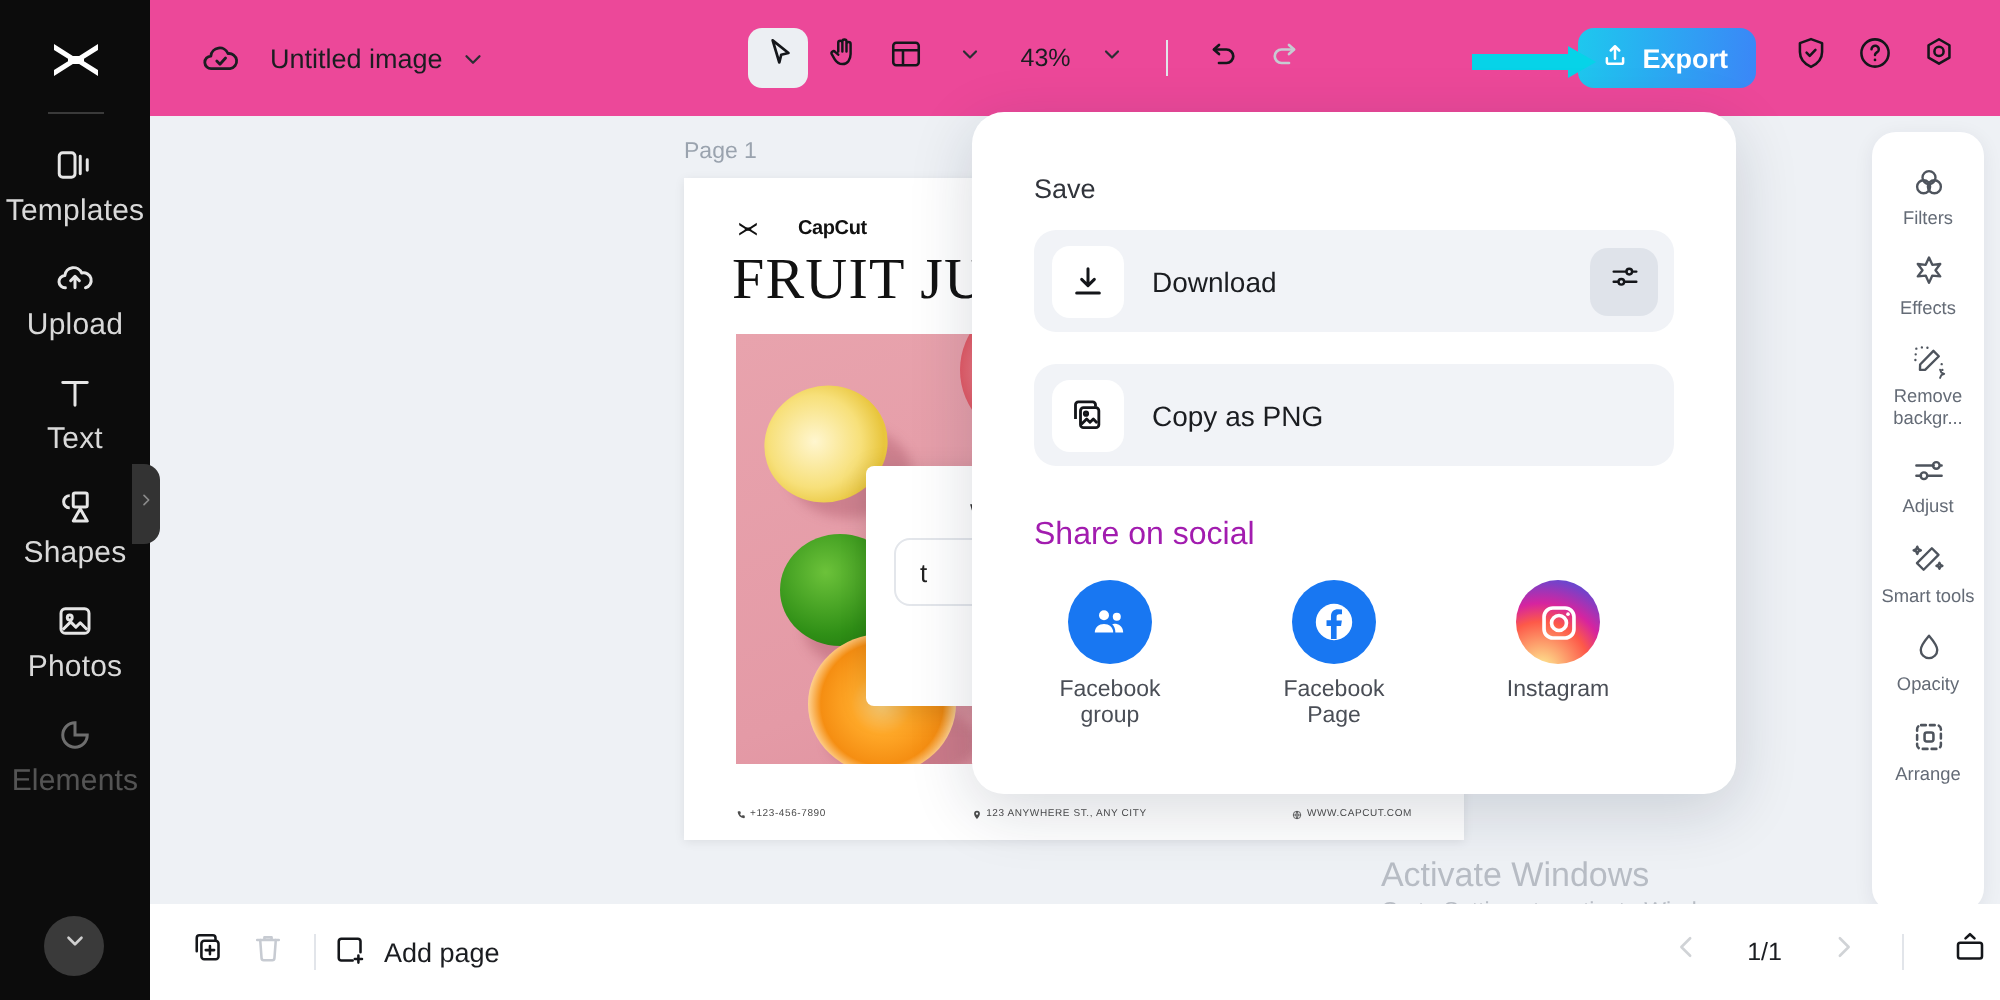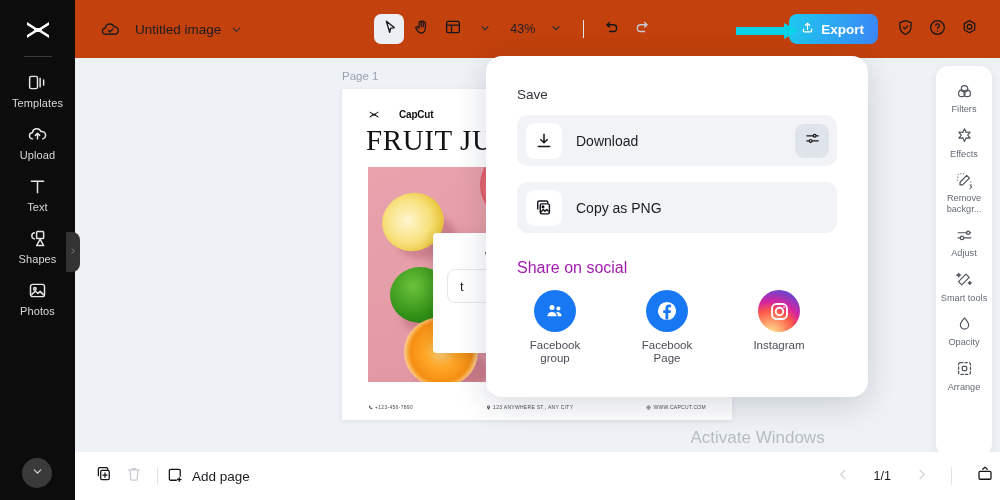--- a/index.html
+++ b/index.html
@@ -20,41 +20,41 @@
     z-index: 30;
   }
   .rail-logo { margin-top: 18px; width: 34px; height: 26px; display: flex; align-items: center; justify-content: center; }
   .rail-div { width: 28px; height: 1px; background: #3a3a3a; margin: 12px 0 6px; }
   .rail-item {
     width: 75px; padding: 8px 0 6px;
     display: flex; flex-direction: column; align-items: center; gap: 4px;
     cursor: pointer;
   }
   .rail-item .ico { width: 22px; height: 22px; display: flex; align-items: center; justify-content: center; }
-  .rail-item .lbl { color: #d9d9d9; font-size: 11px; letter-spacing: .1px; }
+  .rail-item .lbl { color: #d9d9d9; font-size: 15px; letter-spacing: .1px; }
   .rail-item.dim .ico { opacity: .45; }
   .rail-item.dim .lbl { opacity: .35; }
   .rail-chevron {
     position: absolute; left: 22px; bottom: 12px;
     width: 30px; height: 30px; border-radius: 50%;
     background: #3a3a3a; display: flex; align-items: center; justify-content: center;
     cursor: pointer;
   }
   .rail-handle {
     position: absolute; left: 66px; top: 232px;
     width: 14px; height: 40px;
     background: #333; border-radius: 0 8px 8px 0;
     display: flex; align-items: center; justify-content: center;
     z-index: 31; cursor: pointer;
   }
 
   
   .topbar {
     position: absolute; left: 75px; top: 0; right: 0; height: 58px;
-    background: #c2410c;
+    background: #ec4899;
     display: flex; align-items: center;
     z-index: 20;
   }
   .tb-cloud { margin-left: 24px; width: 22px; height: 22px; display:flex; align-items:center; justify-content:center; cursor:pointer;}
   .tb-title { margin-left: 14px; font-size: 13.5px; color: #1b1d21; cursor: pointer; }
   .tb-caret { margin-left: 9px; cursor: pointer; display:flex; }
   .tb-center { margin-left: auto; display: flex; align-items: center; gap: 2px; }
   .tb-tool {
     width: 30px; height: 30px; border-radius: 7px;
     display: flex; align-items: center; justify-content: center; cursor: pointer;
@@ -248,20 +248,28 @@
       <span class="ico">
         <svg width="21" height="21" viewBox="0 0 24 24" fill="none" stroke="#e6e6e6" stroke-width="1.7" stroke-linejoin="round">
           <rect x="4" y="5" width="16" height="14" rx="2.5"></rect>
             <circle cx="9" cy="10" r="1.4"></circle>
           <path d="M5 17l4.5-4.5 3 3 2.5-2.5L19 17"></path>
         </svg>
       </span>
       <span class="lbl">Photos</span>
     </div>
 
+    <div class="rail-item dim">
+      <span class="ico">
+        <svg width="21" height="21" viewBox="0 0 24 24" fill="none" stroke="#e6e6e6" stroke-width="1.7">
+          <path d="M12 5a7 7 0 107 7h-7z"></path>
+        </svg>
+      </span>
+      <span class="lbl">Elements</span>
+    </div>
 
     <div class="rail-chevron">
       <span>
         <svg width="13" height="13" viewBox="0 0 24 24" fill="none" stroke="#cfcfcf" stroke-width="2.4" stroke-linecap="round" stroke-linejoin="round">
             <path d="M6 9l6 6 6-6"></path>
           </svg>
       </span>
     </div>
   </div>
 

